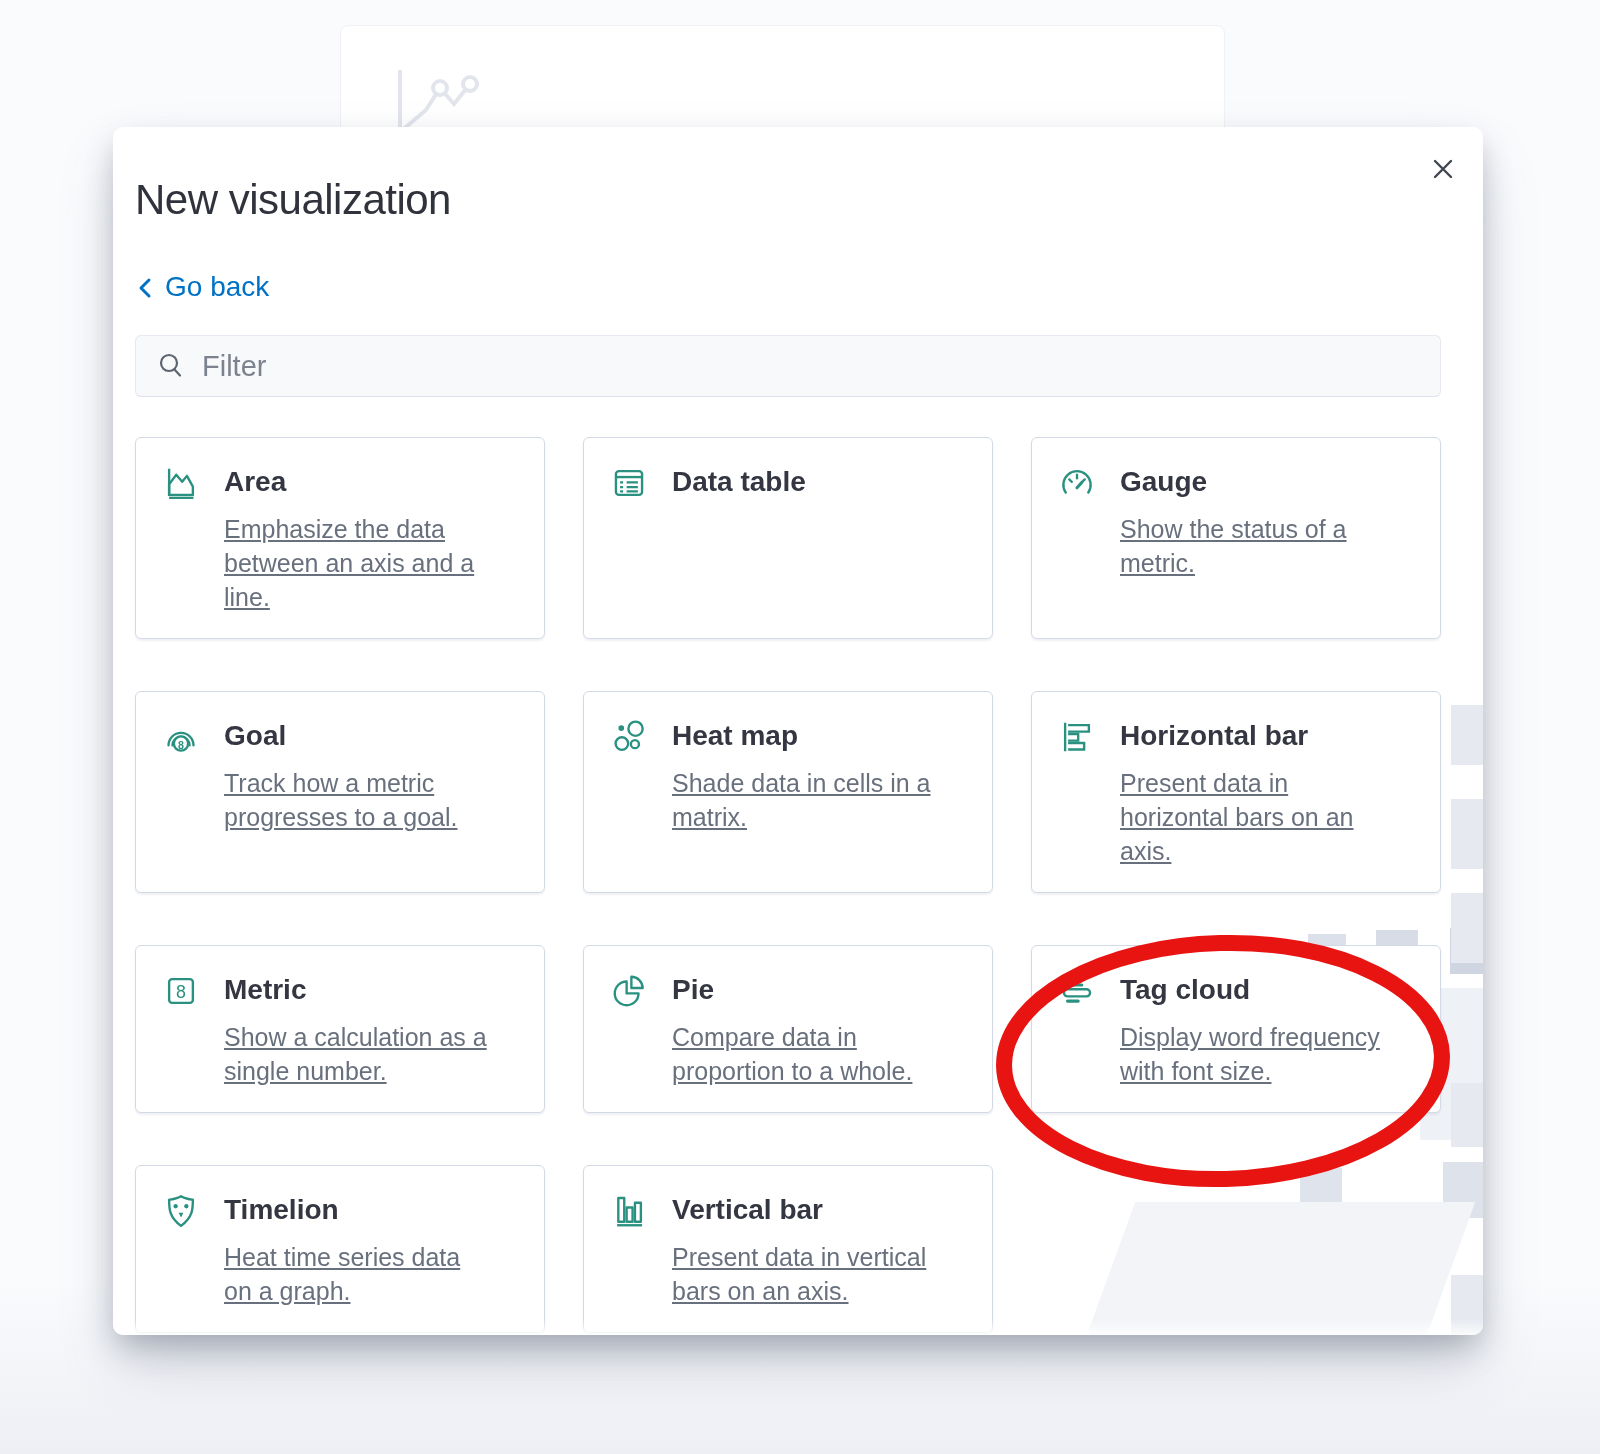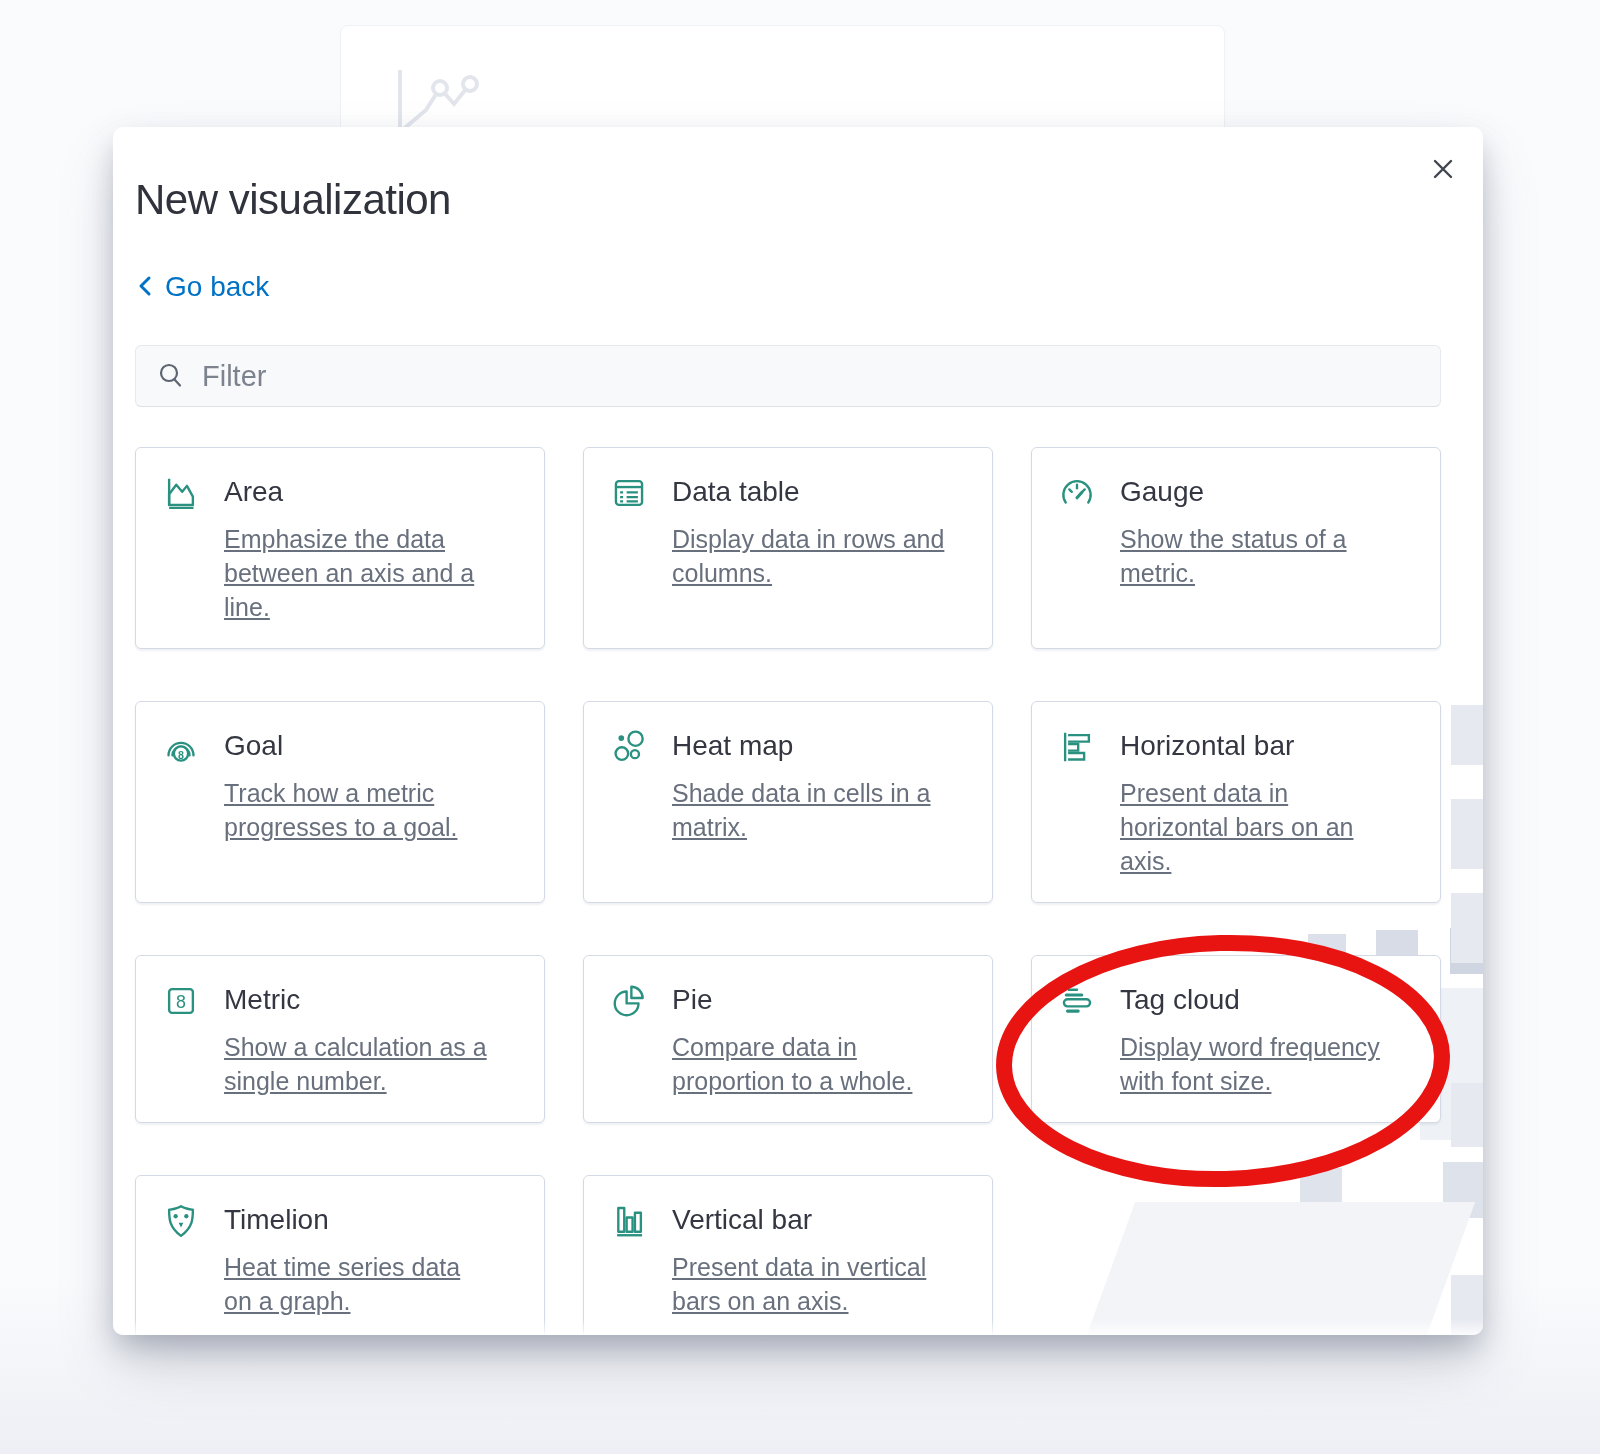--- a/index.html
+++ b/index.html
@@ -29,22 +29,22 @@
   }
   .close-btn {
     position:absolute; top:24px; right:22px; width:36px; height:36px;
     display:flex; align-items:center; justify-content:center; cursor:pointer; z-index:7;
   }
   h1.modal-title {
     font-size:42px; font-weight:400; color:#30333c; letter-spacing:-.5px;
     line-height:50px; margin-bottom:46px;
   }
   .back-link {
-    display:inline-flex; align-items:flex-start; gap:10px; color:#0072c6;
-    font-size:28px; font-weight:500; cursor:pointer; margin-bottom:42px;
+    display:inline-flex; align-items:flex-end; gap:10px; color:#0072c6;
+    font-size:28px; font-weight:500; cursor:pointer; margin-bottom:32px;
   }
   .filter-wrap {
     position:relative; width:100%; height:62px; background:#f7f9fb;
     border:1px solid #e6e9ef; border-bottom-color:#dde1e8; border-radius:6px;
     display:flex; align-items:center; margin-bottom:40px;
   }
   .filter-wrap .search-ic { margin:0 16px 0 20px; display:flex; }
   .filter-input {
     flex:1; height:100%; border:none; outline:none; background:transparent;
     font-family:"Liberation Sans", sans-serif; font-size:29px; color:#343741;
@@ -56,21 +56,21 @@
     display:grid; grid-template-columns:repeat(3, 1fr);
     column-gap:38px; row-gap:52px;
   }
   .card {
     position:relative; z-index:1; background:#fff;
     border:1px solid #d3dae6; border-radius:6px;
     box-shadow:0 2px 2px rgba(152,162,179,.15);
     padding:24px 24px 24px 26px; display:flex; gap:24px; cursor:pointer;
   }
   .card .v-icon { flex:0 0 38px; width:38px; height:38px; margin-top:2px; }
-  .card-title { font-size:28px; font-weight:400; color:#343741; margin:4px 0 14px; }
+  .card-title { font-size:28px; font-weight:700; color:#343741; margin:4px 0 14px; }
   .card-desc { font-size:25px; line-height:34px; color:#69707d; white-space:pre-line;text-decoration:underline; }
 
   
   .artifact { position:absolute; z-index:0; pointer-events:none; }
   .a1 { left:1195px; top:807px; width:38px; height:38px; background:#dbe0ea; }
   .a2 { left:1263px; top:803px; width:42px; height:42px; background:#d7dce7; }
   .a3 { left:1337px; top:801px; width:33px; height:46px; background:#cfd5e1; }
   .a4 { left:1307px; top:861px; width:63px; height:152px; background:#eef1f6; }
   .a5 { left:1187px; top:1041px; width:42px; height:48px; background:#dfe3ec; }
   .a6 { left:1330px; top:1035px; width:40px; height:56px; background:#dde2eb; }
@@ -153,22 +153,20 @@
       </div>
 
       <div class="card">
         <svg class="v-icon" viewBox="0 0 32 32" fill="none">
           <rect x="5" y="6" width="22" height="20" rx="2.5" stroke="#2a9181" stroke-width="2"></rect>
           <path d="M5 11 H27" stroke="#2a9181" stroke-width="2"></path>
           <path d="M8.5 15.5 H11 M14 15.5 H23.5 M8.5 19.5 H11 M14 19.5 H23.5 M8.5 23 H11 M14 23 H23.5" stroke="#2a9181" stroke-width="2"></path>
         </svg>
         <div>
           <div class="card-title">Data table</div>
-          <div class="card-desc">Display data in rows and
-columns.</div>
         </div>
       </div>
 
       <div class="card">
         <svg class="v-icon" viewBox="0 0 32 32" fill="none">
           <path d="M6.5 24 A11.5 11.5 0 1 1 25.5 24" stroke="#2a9181" stroke-width="2" stroke-linecap="round"></path>
           <path d="M16 9 V12" stroke="#2a9181" stroke-width="2" stroke-linecap="round"></path>
           <path d="M9.5 13 L11.6 15" stroke="#2a9181" stroke-width="2" stroke-linecap="round"></path>
           <path d="M22.5 13 L20.4 15" stroke="#2a9181" stroke-width="2" stroke-linecap="round"></path>
           <path d="M16 20 L20 15.5" stroke="#2a9181" stroke-width="2.6" stroke-linecap="round"></path>

